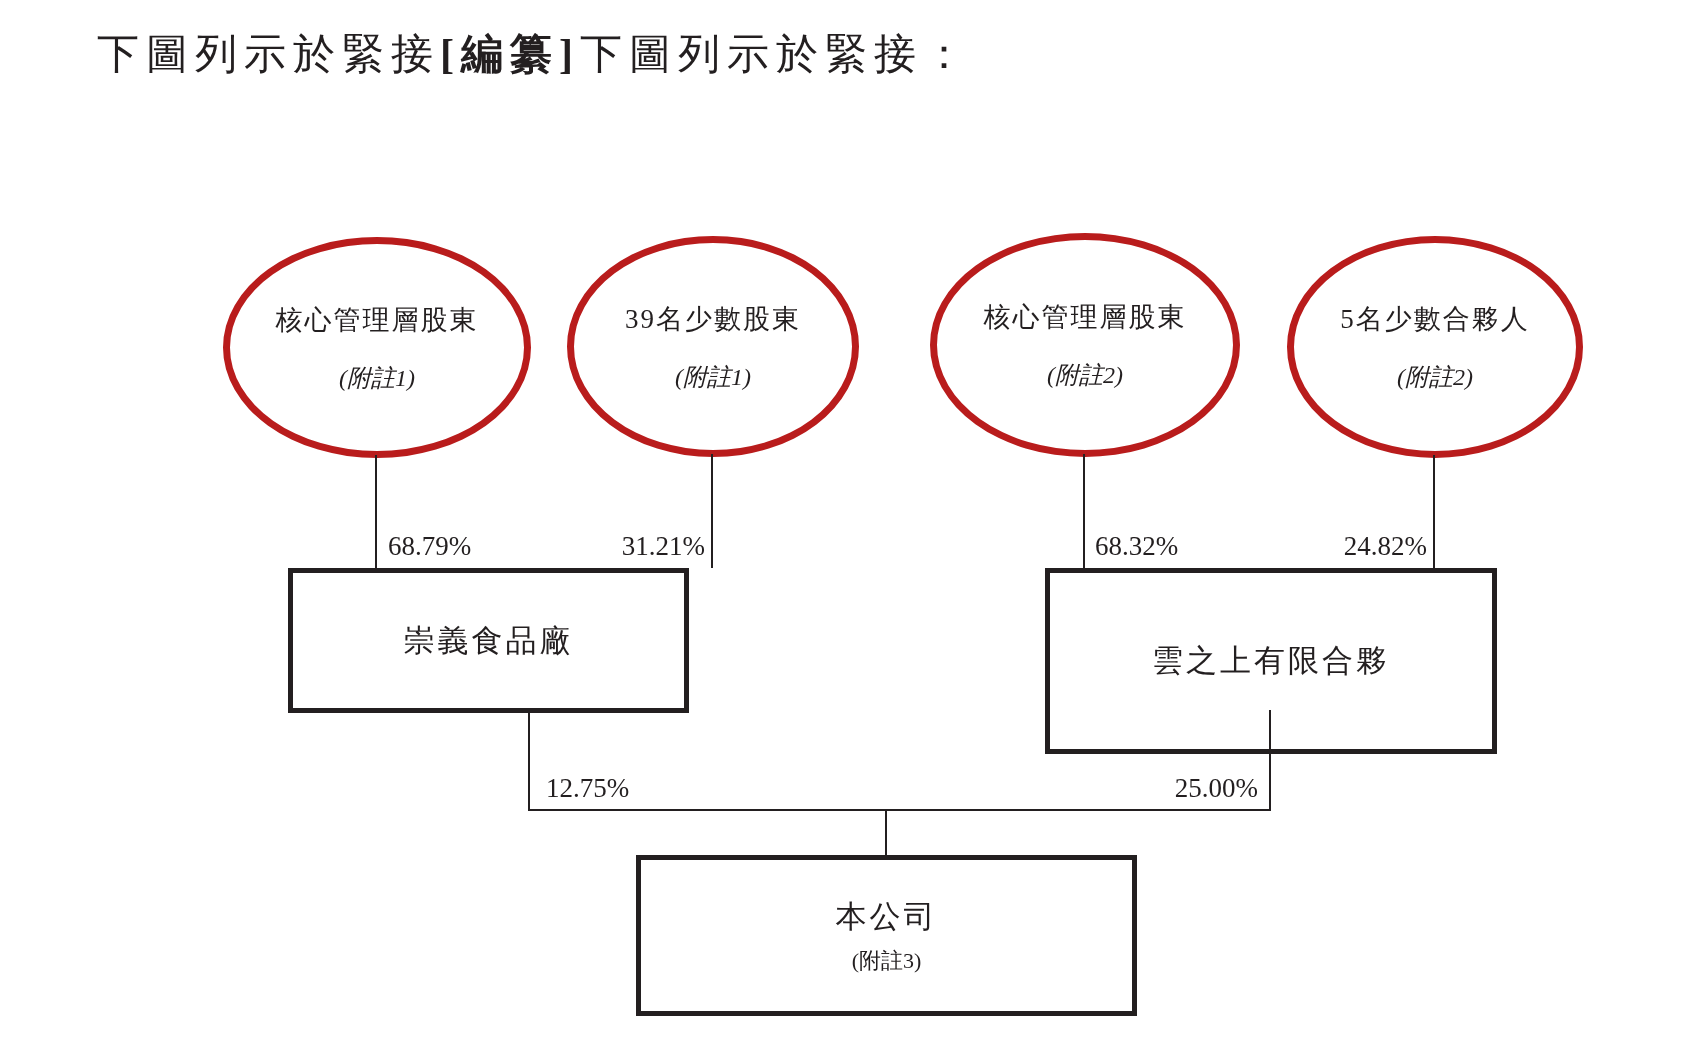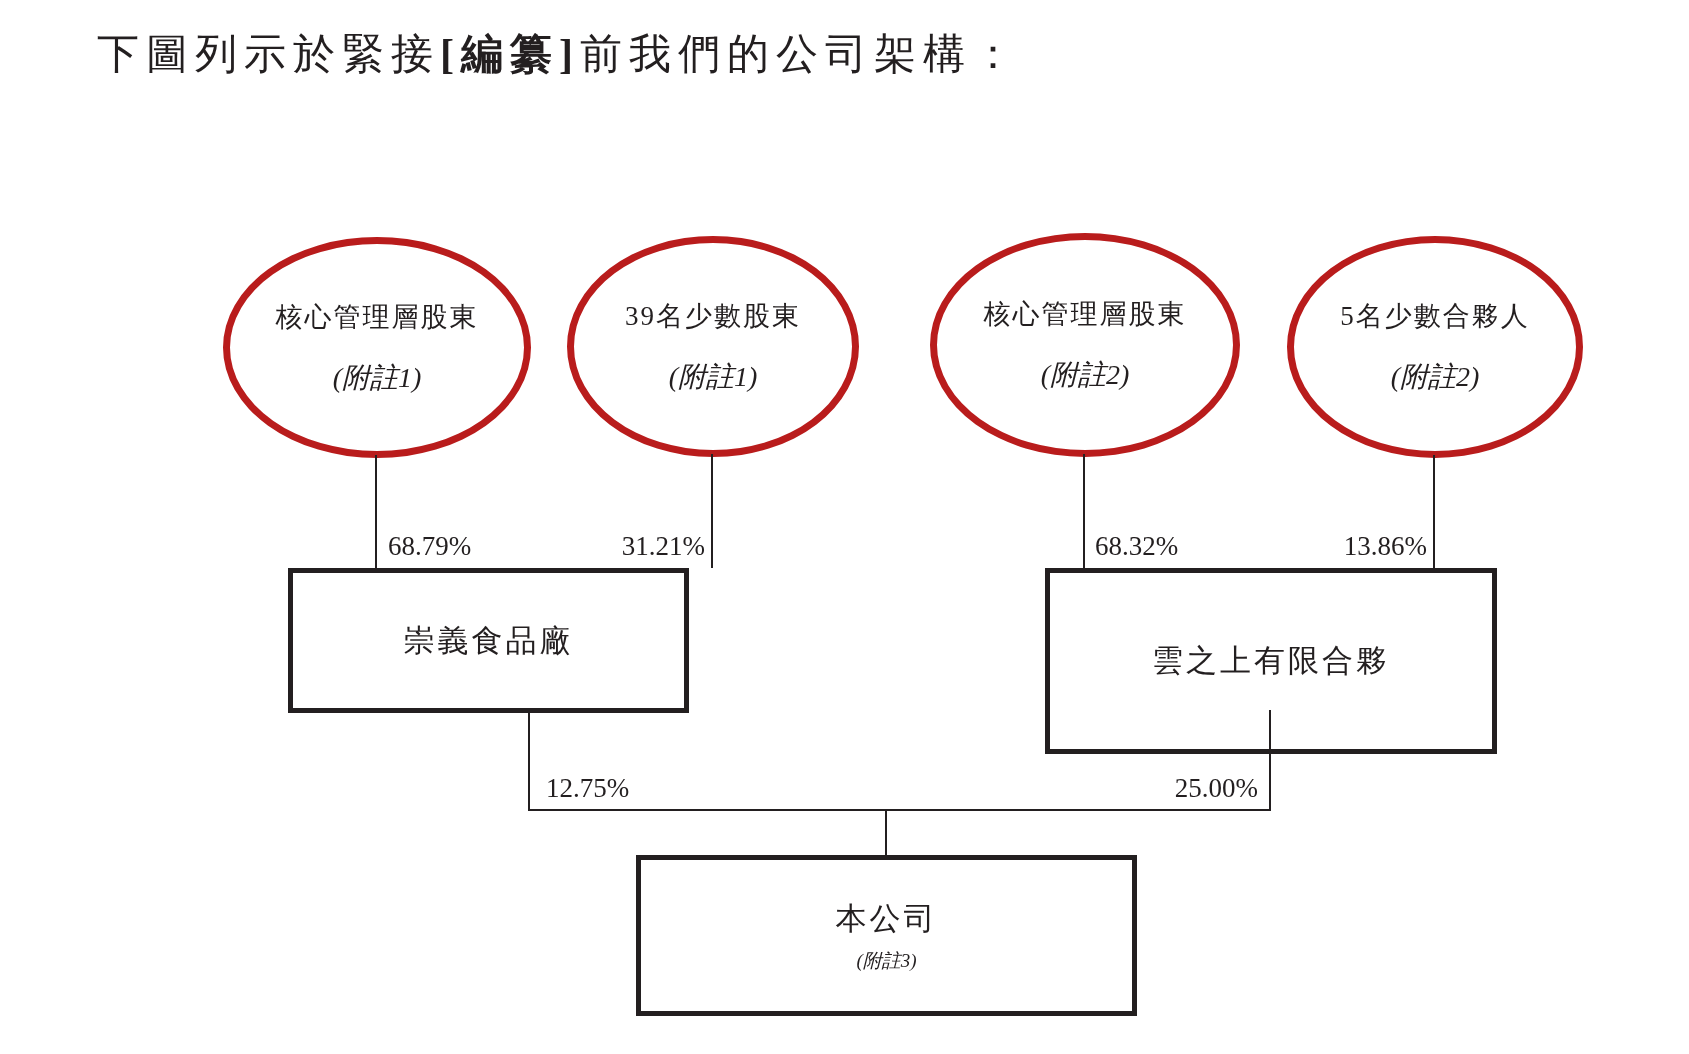--- a/index.html
+++ b/index.html
@@ -40,21 +40,21 @@
     align-items: center;
     justify-content: center;
     text-align: center;
     background: #ffffff;
   }
   .e1 { left: 223px; top: 237px; width: 308px; height: 221px; }
   .e2 { left: 567px; top: 236px; width: 292px; height: 221px; }
   .e3 { left: 930px; top: 233px; width: 310px; height: 224px; }
   .e4 { left: 1287px; top: 236px; width: 296px; height: 222px; }
   .elabel { font-size: 27px; letter-spacing: 2px; }
-  .enote  { font-size: 28px; font-style: italic; margin-top: 24px; }
+  .enote  { font-size: 24px; font-style: italic; margin-top: 24px; }
   
   .vline {
     position: absolute;
     width: 2px;
     background: #231f20;
   }
   .v1 { left: 375px; top: 455px; height: 113px; }
   .v2 { left: 711px; top: 454px; height: 114px; }
   .v3 { left: 1083px; top: 454px; height: 114px; }
   .v4 { left: 1433px; top: 455px; height: 113px; }
@@ -90,28 +90,28 @@
     display: flex;
     flex-direction: column;
     align-items: center;
     justify-content: center;
     text-align: center;
   }
   .box1 { left: 288px;  top: 568px; width: 401px; height: 145px; }
   .box2 { left: 1045px; top: 568px; width: 452px; height: 186px; }
   .box3 { left: 636px;  top: 855px; width: 501px; height: 161px; }
   .box-label { font-size: 31px; letter-spacing: 3px; }
-  .box-note  { font-size: 19px; font-style: italic; margin-top: 8px; }
+  .box-note  { font-size: 22px; margin-top: 8px; }
 </style>
 </head>
 <body>
 
 <div class="page">
 
-  <h1 class="title"><span>下圖列示於緊接</span><span class="bracketed">[編纂]</span><span>前我們的公司架構：</span></h1>
+  <h1 class="title"><span>下圖列示於緊接</span><span class="bracketed">[編纂]</span><span>下圖列示於緊接：</span></h1>
 
   <div>
 
     <div class="ellipse e1">
       <div class="elabel">核心管理層股東</div>
       <div class="enote">(附註1)</div>
     </div>
     <div class="ellipse e2">
       <div class="elabel">39名少數股東</div>
       <div class="enote">(附註1)</div>
@@ -126,21 +126,21 @@
     </div>
 
     <div class="vline v1"></div>
     <div class="vline v2"></div>
     <div class="vline v3"></div>
     <div class="vline v4"></div>
 
     <div class="pct p1">68.79%</div>
     <div class="pct p2">31.21%</div>
     <div class="pct p3">68.32%</div>
-    <div class="pct p4">13.86%</div>
+    <div class="pct p4">24.82%</div>
 
     <div class="box box1">
       <div class="box-label">崇義食品廠</div>
     </div>
     <div class="box box2">
       <div class="box-label">雲之上有限合夥</div>
     </div>
 
     <div class="vline d1"></div>
     <div class="vline d2"></div>

